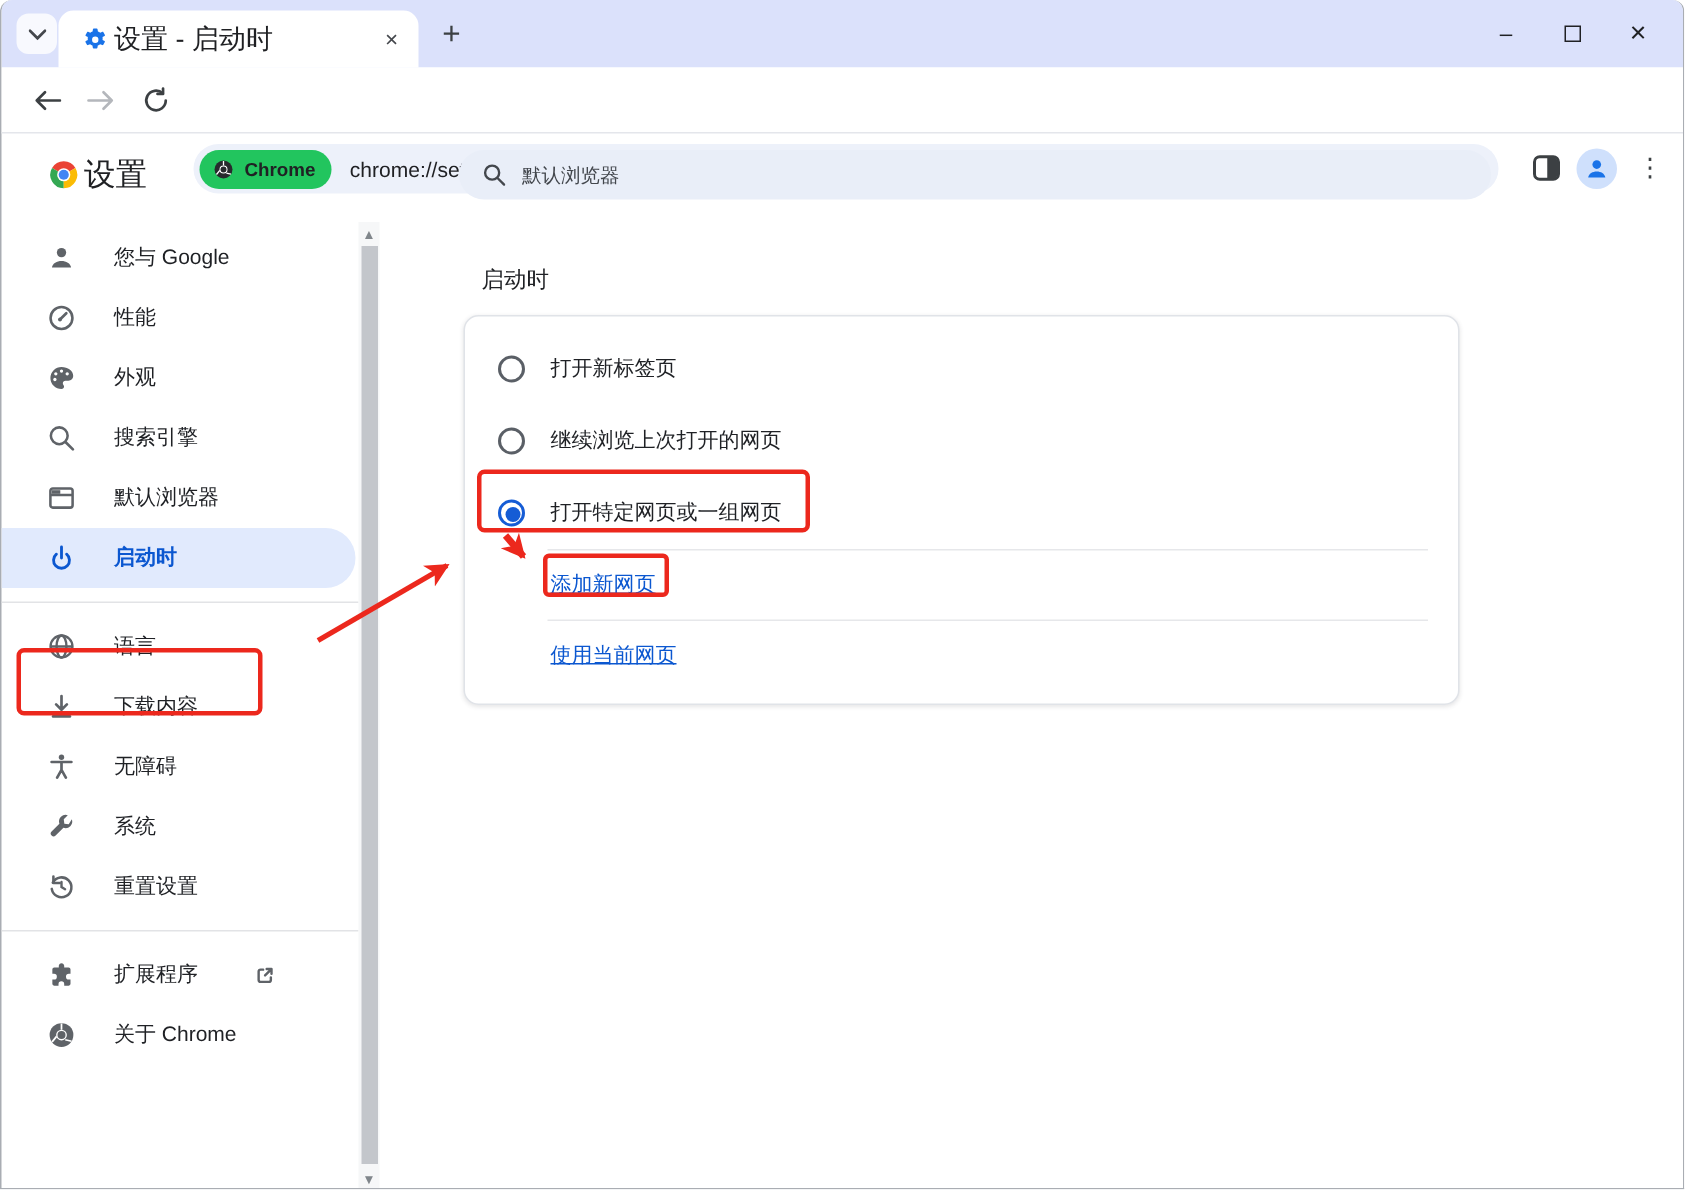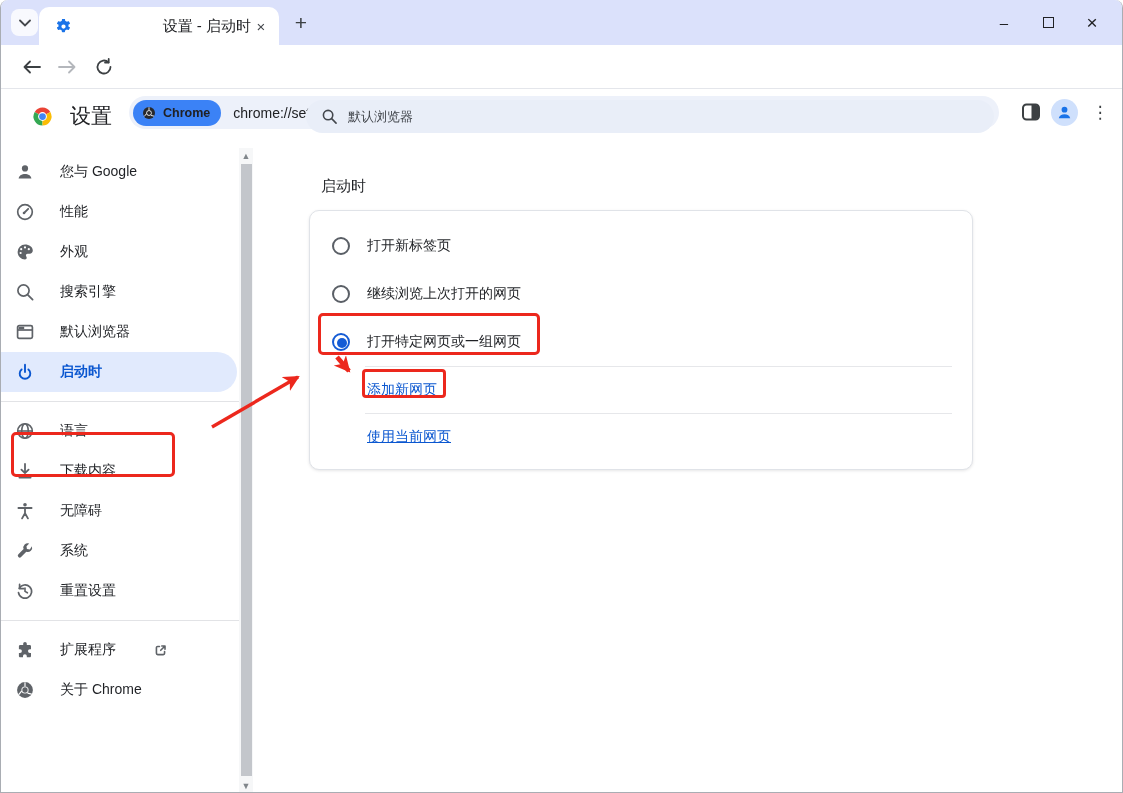--- a/index.html
+++ b/index.html
@@ -12,61 +12,61 @@
     overflow:hidden;
   }
 
   
   .tabstrip { position:absolute; left:0; top:0; width:100%; height:45px; background:#dbe1fb; }
   .tab-search-btn { position:absolute; left:10px; top:9px; width:27px; height:27px; border-radius:8px;
     background:rgba(255,255,255,.8); display:flex; align-items:center; justify-content:center; cursor:pointer; }
   .tab { position:absolute; left:38px; top:7px; width:240px; height:38px; background:#fff;
     border-radius:10px 10px 0 0; display:flex; align-items:center; padding:0 8px 0 16px; }
   .tab-fav { width:17px; height:17px; flex:0 0 auto; display:flex; }
-  .tab-title { flex:1; margin-left:26px; font-size:15px; color:#1f2023; white-space:nowrap; overflow:hidden;text-align:right; }
+  .tab-title { flex:1; margin-left:4px; font-size:18px; color:#1f2023; white-space:nowrap; overflow:hidden; }
   .tab-close { width:20px; height:20px; border-radius:50%; display:flex; align-items:center; justify-content:center;
     font-size:15px; color:#45484d; cursor:pointer; }
   .newtab-btn { position:absolute; left:287px; top:10px; width:26px; height:26px; display:flex; align-items:center;
     justify-content:center; font-size:21px; font-weight:300; color:#3c4043; cursor:pointer; border-radius:50%; }
   .win-controls { position:absolute; right:8px; top:0; height:45px; display:flex; align-items:center; }
   .winctl { width:44px; height:32px; display:flex; align-items:center; justify-content:center;
     color:#202124; cursor:pointer; font-size:15px; }
   .maxbox { width:11px; height:11px; border:1.4px solid #202124; display:inline-block; }
   .winctl.close { font-size:19px; font-weight:300; }
 
   
   .toolbar { position:absolute; left:0; top:45px; width:100%; height:44px; background:#fff;
     border-bottom:1px solid #e4e6eb; }
   .nav-btn { position:absolute; top:8px; width:28px; height:28px; display:flex; align-items:center;
     justify-content:center; cursor:pointer; }
   .omnibox { position:absolute; left:128px; top:51px; width:870px; height:33px; background:#edf1fa;
     border-radius:17px; display:flex; align-items:center; padding:0 10px 0 4px; }
-  .site-chip { height:26px; background:#3b82f6; border-radius:13px; display:flex; align-items:center;
+  .site-chip { height:26px; background:#22c55e; border-radius:13px; display:flex; align-items:center;
     gap:6px; padding:0 11px 0 8px; cursor:pointer; }
   .site-chip-label { font-size:12.5px; color:#202124; font-weight:bold; }
   .omnibox-url { margin-left:12px; font-size:14px; color:#202124; flex:1; }
   .star-btn { width:24px; height:24px; display:flex; align-items:center; justify-content:center;
     font-size:18px; color:#4c5056; cursor:pointer; }
   .toolbar-right { position:absolute; right:10px; top:50px; height:34px; display:flex; align-items:center; gap:10px; }
   .avatar { width:27px; height:27px; border-radius:50%; background:#cde; background:#cfe0fc;
     display:flex; align-items:center; justify-content:center; cursor:pointer; }
   .menu-dots { width:24px; height:24px; display:flex; align-items:center; justify-content:center;
     font-size:17px; color:#3c4043; cursor:pointer; }
   .icon-btn { cursor:pointer; display:flex; align-items:center; justify-content:center; }
 
   
-  .brand { position:absolute; left:28px; top:102px; display:flex; align-items:center; gap:14px; }
+  .brand { position:absolute; left:28px; top:102px; display:flex; align-items:center; }
   .page-title { font-size:21px; color:#202124; }
   .settings-search { position:absolute; left:305px; top:100px; width:688px; height:33px; background:#e9eef8;
     border-radius:17px; display:flex; align-items:center; padding:0 16px; gap:11px; cursor:text; }
   .settings-search-ph { font-size:13px; color:#43474d; }
 
   
   .sidebar-menu { position:absolute; left:0; top:152px; width:238px; }
-  .menu-item { height:40px; display:flex; align-items:center; padding-left:14px; gap:25px; cursor:pointer; }
+  .menu-item { height:40px; display:flex; align-items:center; padding-left:30px; gap:25px; cursor:pointer; }
   .menu-item .mi-icon { width:20px; height:20px; flex:0 0 auto; display:flex; }
   .menu-item .mi-label { font-size:14px; color:#1f2125; }
   .menu-item.selected { background:#e1eafd; border-radius:0 22px 22px 0; width:236px; }
   .menu-item.selected .mi-label { color:#0b57d0; font-weight:bold; }
   .menu-divider { border-top:1px solid #e2e3e6; margin:9px 0; }
   .mi-external { margin-left:12px; display:flex; }
 
   
   .side-scrollbar { position:absolute; left:238px; top:148px; width:14px; height:645px; background:#f6f7f8; }
   .scroll-arrow { position:absolute; left:0; width:14px; height:15px; display:flex; align-items:center;

